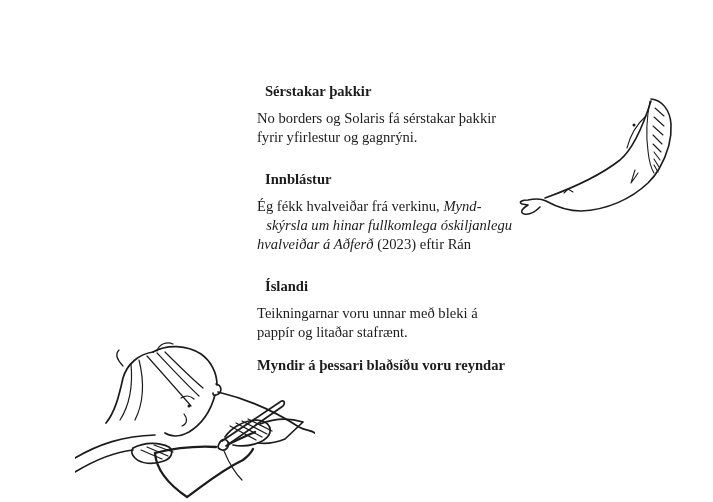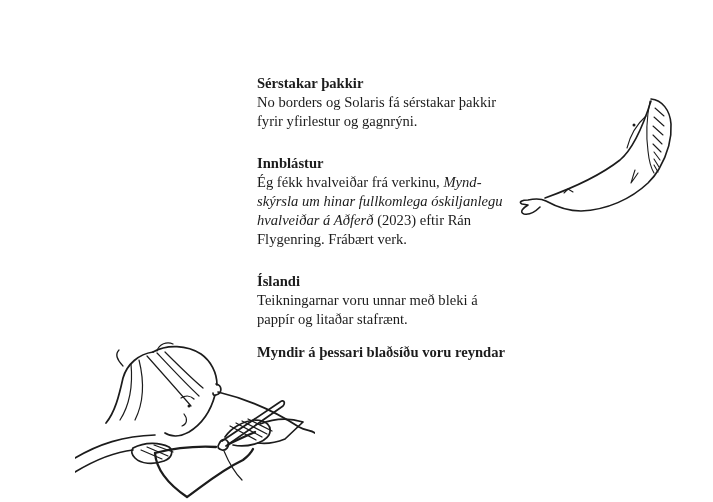--- a/index.html
+++ b/index.html
@@ -17,24 +17,24 @@
     width: 255px;
     font-size: 14.6px;
     line-height: 19px;
   }
   .section { margin: 0 0 23px 0; }
   .section.last { margin-bottom: 0; }
   .heading {
     font-weight: bold;
     font-size: 14.6px;
     line-height: 19px;
-    margin: 0;
+    margin: 8px;
   }
   .line { white-space: nowrap; }
-  .it { font-style: italic; }
+  .it { font-style: italic; text-align: right; }
   .note { margin-top: 14px; font-weight: bold; }
   .illus { position: absolute; }
   .illus svg { display: block; }
   .illus path, .illus line { fill: none; stroke: #1c1c1c; stroke-linecap: round; stroke-linejoin: round; }
   .illus .w-main { stroke-width: 1.6; }
   .illus .w-fine { stroke-width: 1.1; }
   .illus .p-main { stroke-width: 1.7; }
   .illus .p-bold { stroke-width: 2.3; }
   .illus .p-fine { stroke-width: 1.2; }
   .dot { fill: #1c1c1c; stroke: none; }
@@ -48,21 +48,20 @@
     <div class="heading">Sérstakar þakkir</div>
     <div class="line">No borders og Solaris fá sérstakar þakkir</div>
     <div class="line">fyrir yfirlestur og gagnrýni.</div>
   </div>
 
   <div class="section">
     <div class="heading">Innblástur</div>
     <div class="line"><span>Ég fékk hvalveiðar frá verkinu,</span> <span class="it">Mynd-</span></div>
     <div class="line it">skýrsla um hinar fullkomlega óskiljanlegu</div>
     <div class="line"><span class="it">hvalveiðar á Aðferð</span> <span>(2023) eftir Rán</span></div>
-    <div class="line">Flygenring. Frábært verk.</div>
   </div>
 
   <div class="section last">
     <div class="heading">Íslandi</div>
     <div class="line">Teikningarnar voru unnar með bleki á</div>
     <div class="line">pappír og litaðar stafrænt.</div>
     <div class="note">
       <div class="line">Myndir á þessari blaðsíðu voru reyndar</div>
     </div>
   </div>

